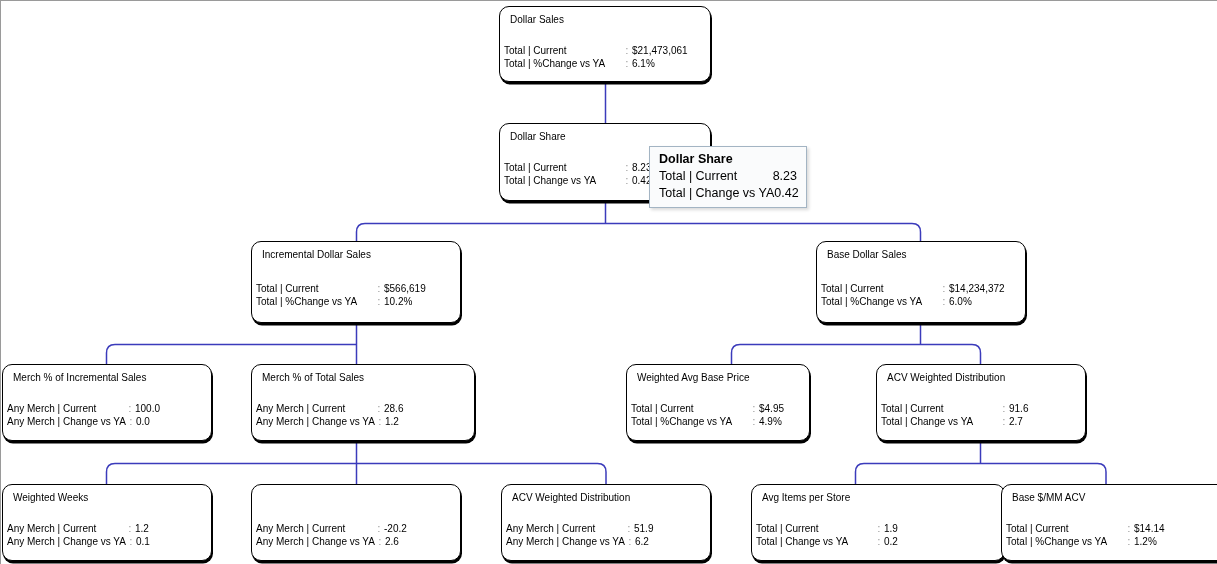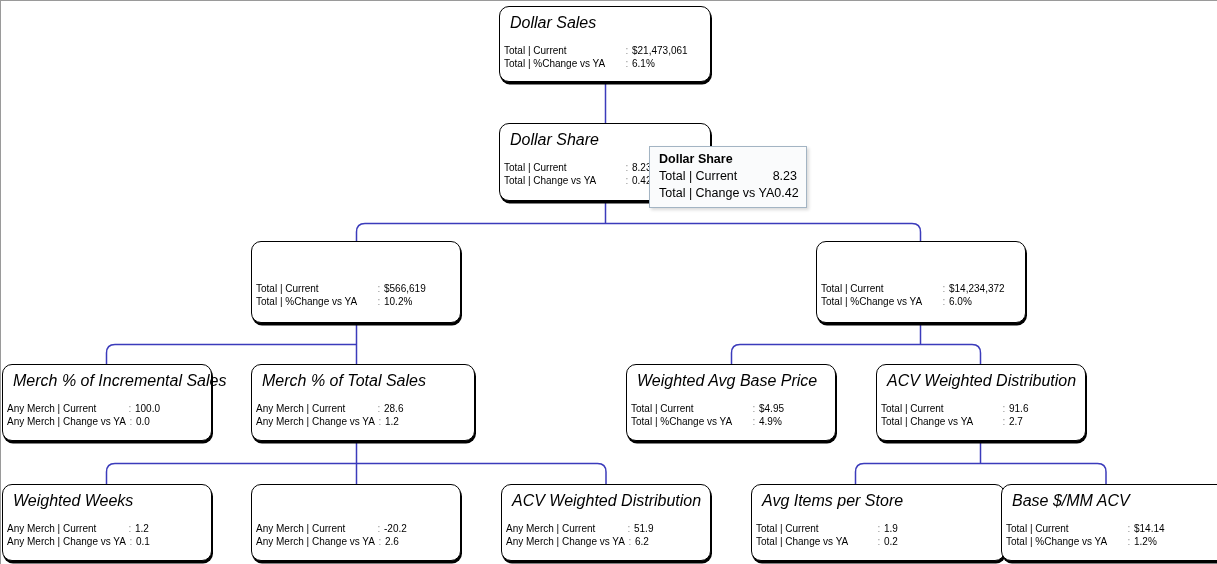--- a/index.html
+++ b/index.html
@@ -7,21 +7,21 @@
   #canvas{
     position:relative;width:1217px;height:564px;background:#fff;overflow:hidden;
     border-top:1px solid #9a9a9a;border-left:1px solid #9a9a9a;box-sizing:border-box;
   }
   svg.edges{position:absolute;left:0;top:0;z-index:1;}
   .edge{fill:none;stroke:var(--connector,#3b3bbb);stroke-width:1.5px;}
   .node{
     position:absolute;background:#fff;border:1.5px solid #000;border-radius:10px;
     box-shadow:1px 2.5px 0 0 #000;box-sizing:border-box;z-index:2;
   }
-  .node-title{font-size:16px;padding:7px 0 0 10px;white-space:nowrap;font-style:italic;}
+  .node-title{font-size:10px;padding:7px 0 0 10px;white-space:nowrap;}
   .node-rows{position:absolute;left:4px;right:2px;top:37px;}
   .tall .node-rows{top:40px;}
   .nrow{display:flex;font-size:10px;line-height:13px;}
   .lbl{flex:0 0 118px;white-space:nowrap;}
   .colon{flex:0 0 10px;color:#8f8f8f;text-align:center;}
   .val{flex:1;white-space:nowrap;}
   .tooltip{
     position:absolute;left:648px;top:145px;width:158px;box-sizing:border-box;
     background:var(--tooltip-bg,#fafbfc);border:1px solid var(--tooltip-border,#a3b4c3);
     box-shadow:2px 2px 3px rgba(0,0,0,0.15);padding:4px 9px 5px 9px;z-index:10;
@@ -76,35 +76,37 @@
       </div>
       <div class="nrow">
         <span class="lbl">Total | Change vs YA</span>
           <span class="colon">:</span>
           <span class="val">0.42</span>
       </div>
     </div>
   </div>
 
   <div class="node tall" style="left:250px;top:240px;width:210px;height:82px;">
+    <div class="node-title">Incremental Dollar Sales</div>
     <div class="node-rows">
       <div class="nrow">
         <span class="lbl">Total | Current</span>
           <span class="colon">:</span>
           <span class="val">$566,619</span>
       </div>
       <div class="nrow">
         <span class="lbl">Total | %Change vs YA</span>
           <span class="colon">:</span>
           <span class="val">10.2%</span>
       </div>
     </div>
   </div>
 
   <div class="node tall" style="left:815px;top:240px;width:210px;height:82px;">
+    <div class="node-title">Base Dollar Sales</div>
     <div class="node-rows">
       <div class="nrow">
         <span class="lbl">Total | Current</span>
           <span class="colon">:</span>
           <span class="val">$14,234,372</span>
       </div>
       <div class="nrow">
         <span class="lbl">Total | %Change vs YA</span>
           <span class="colon">:</span>
           <span class="val">6.0%</span>
@@ -137,21 +139,21 @@
           <span class="val">28.6</span>
       </div>
       <div class="nrow">
         <span class="lbl">Any Merch | Change vs YA</span>
           <span class="colon">:</span>
           <span class="val">1.2</span>
       </div>
     </div>
   </div>
 
-  <div class="node" style="left:625px;top:363px;width:210px;height:77px;">
+  <div class="node" style="left:625px;top:363px;width:184px;height:77px;">
     <div class="node-title">Weighted Avg Base Price</div>
     <div class="node-rows">
       <div class="nrow">
         <span class="lbl">Total | Current</span>
           <span class="colon">:</span>
           <span class="val">$4.95</span>
       </div>
       <div class="nrow">
         <span class="lbl">Total | %Change vs YA</span>
           <span class="colon">:</span>

